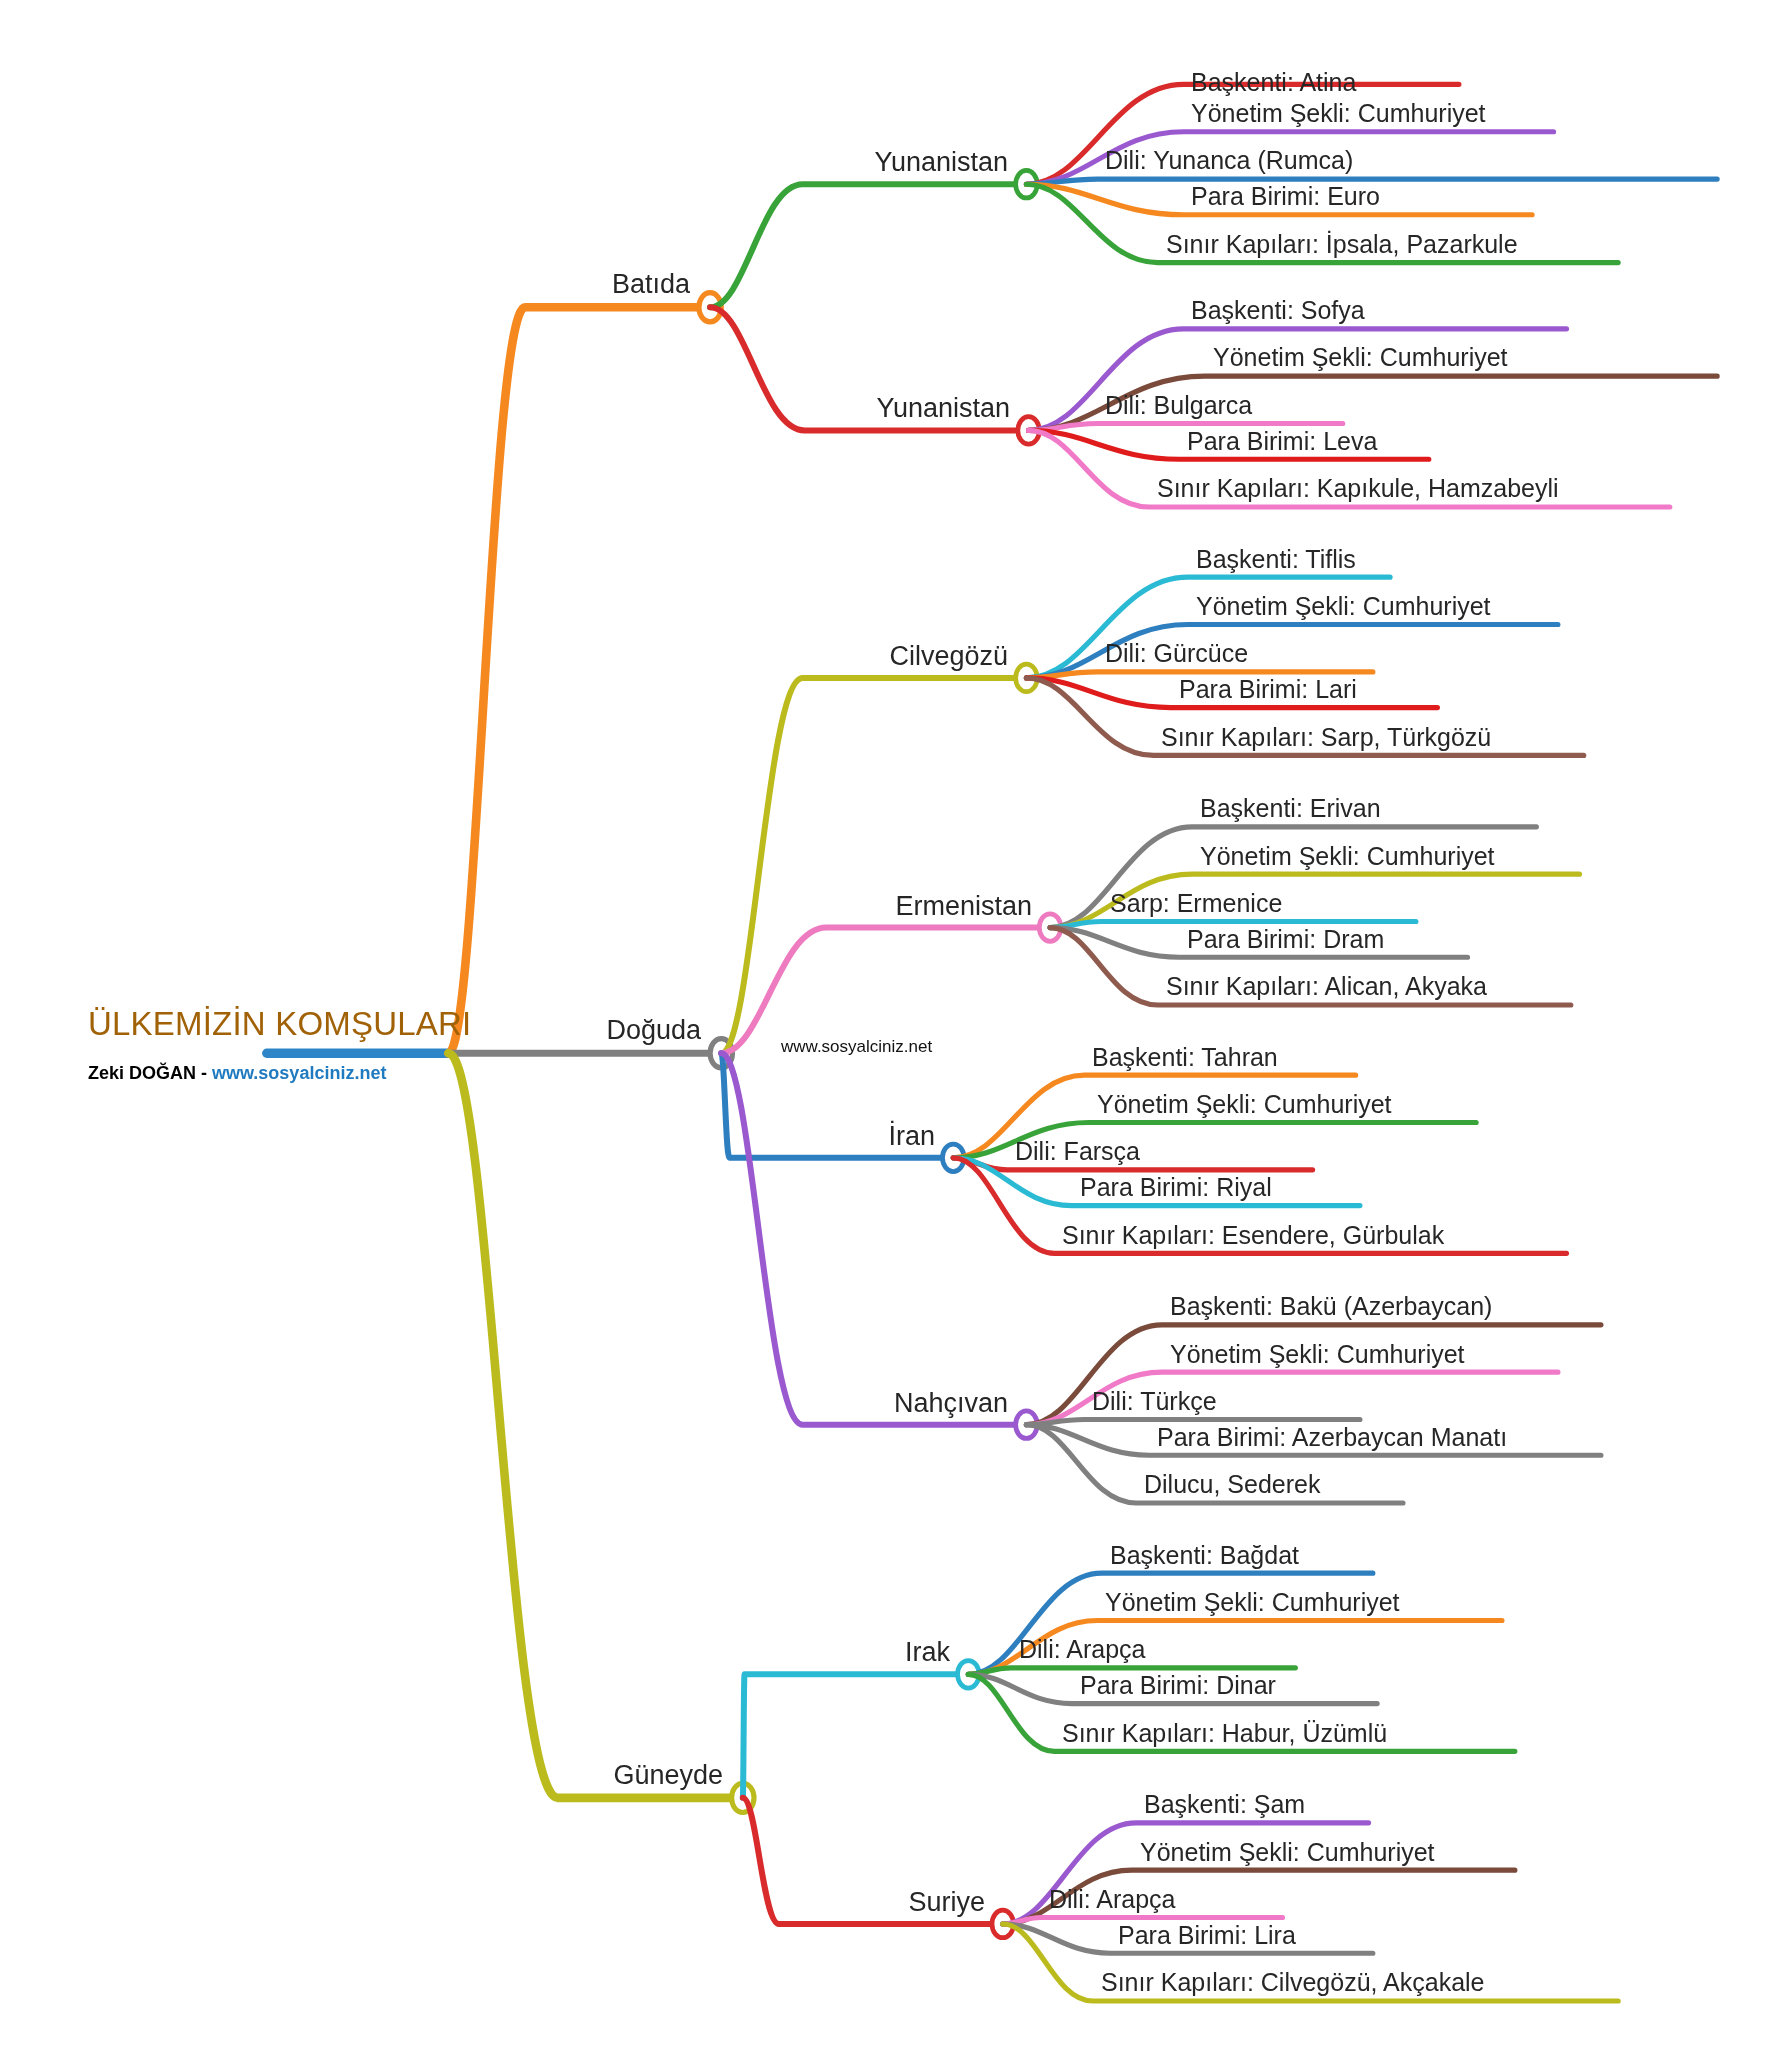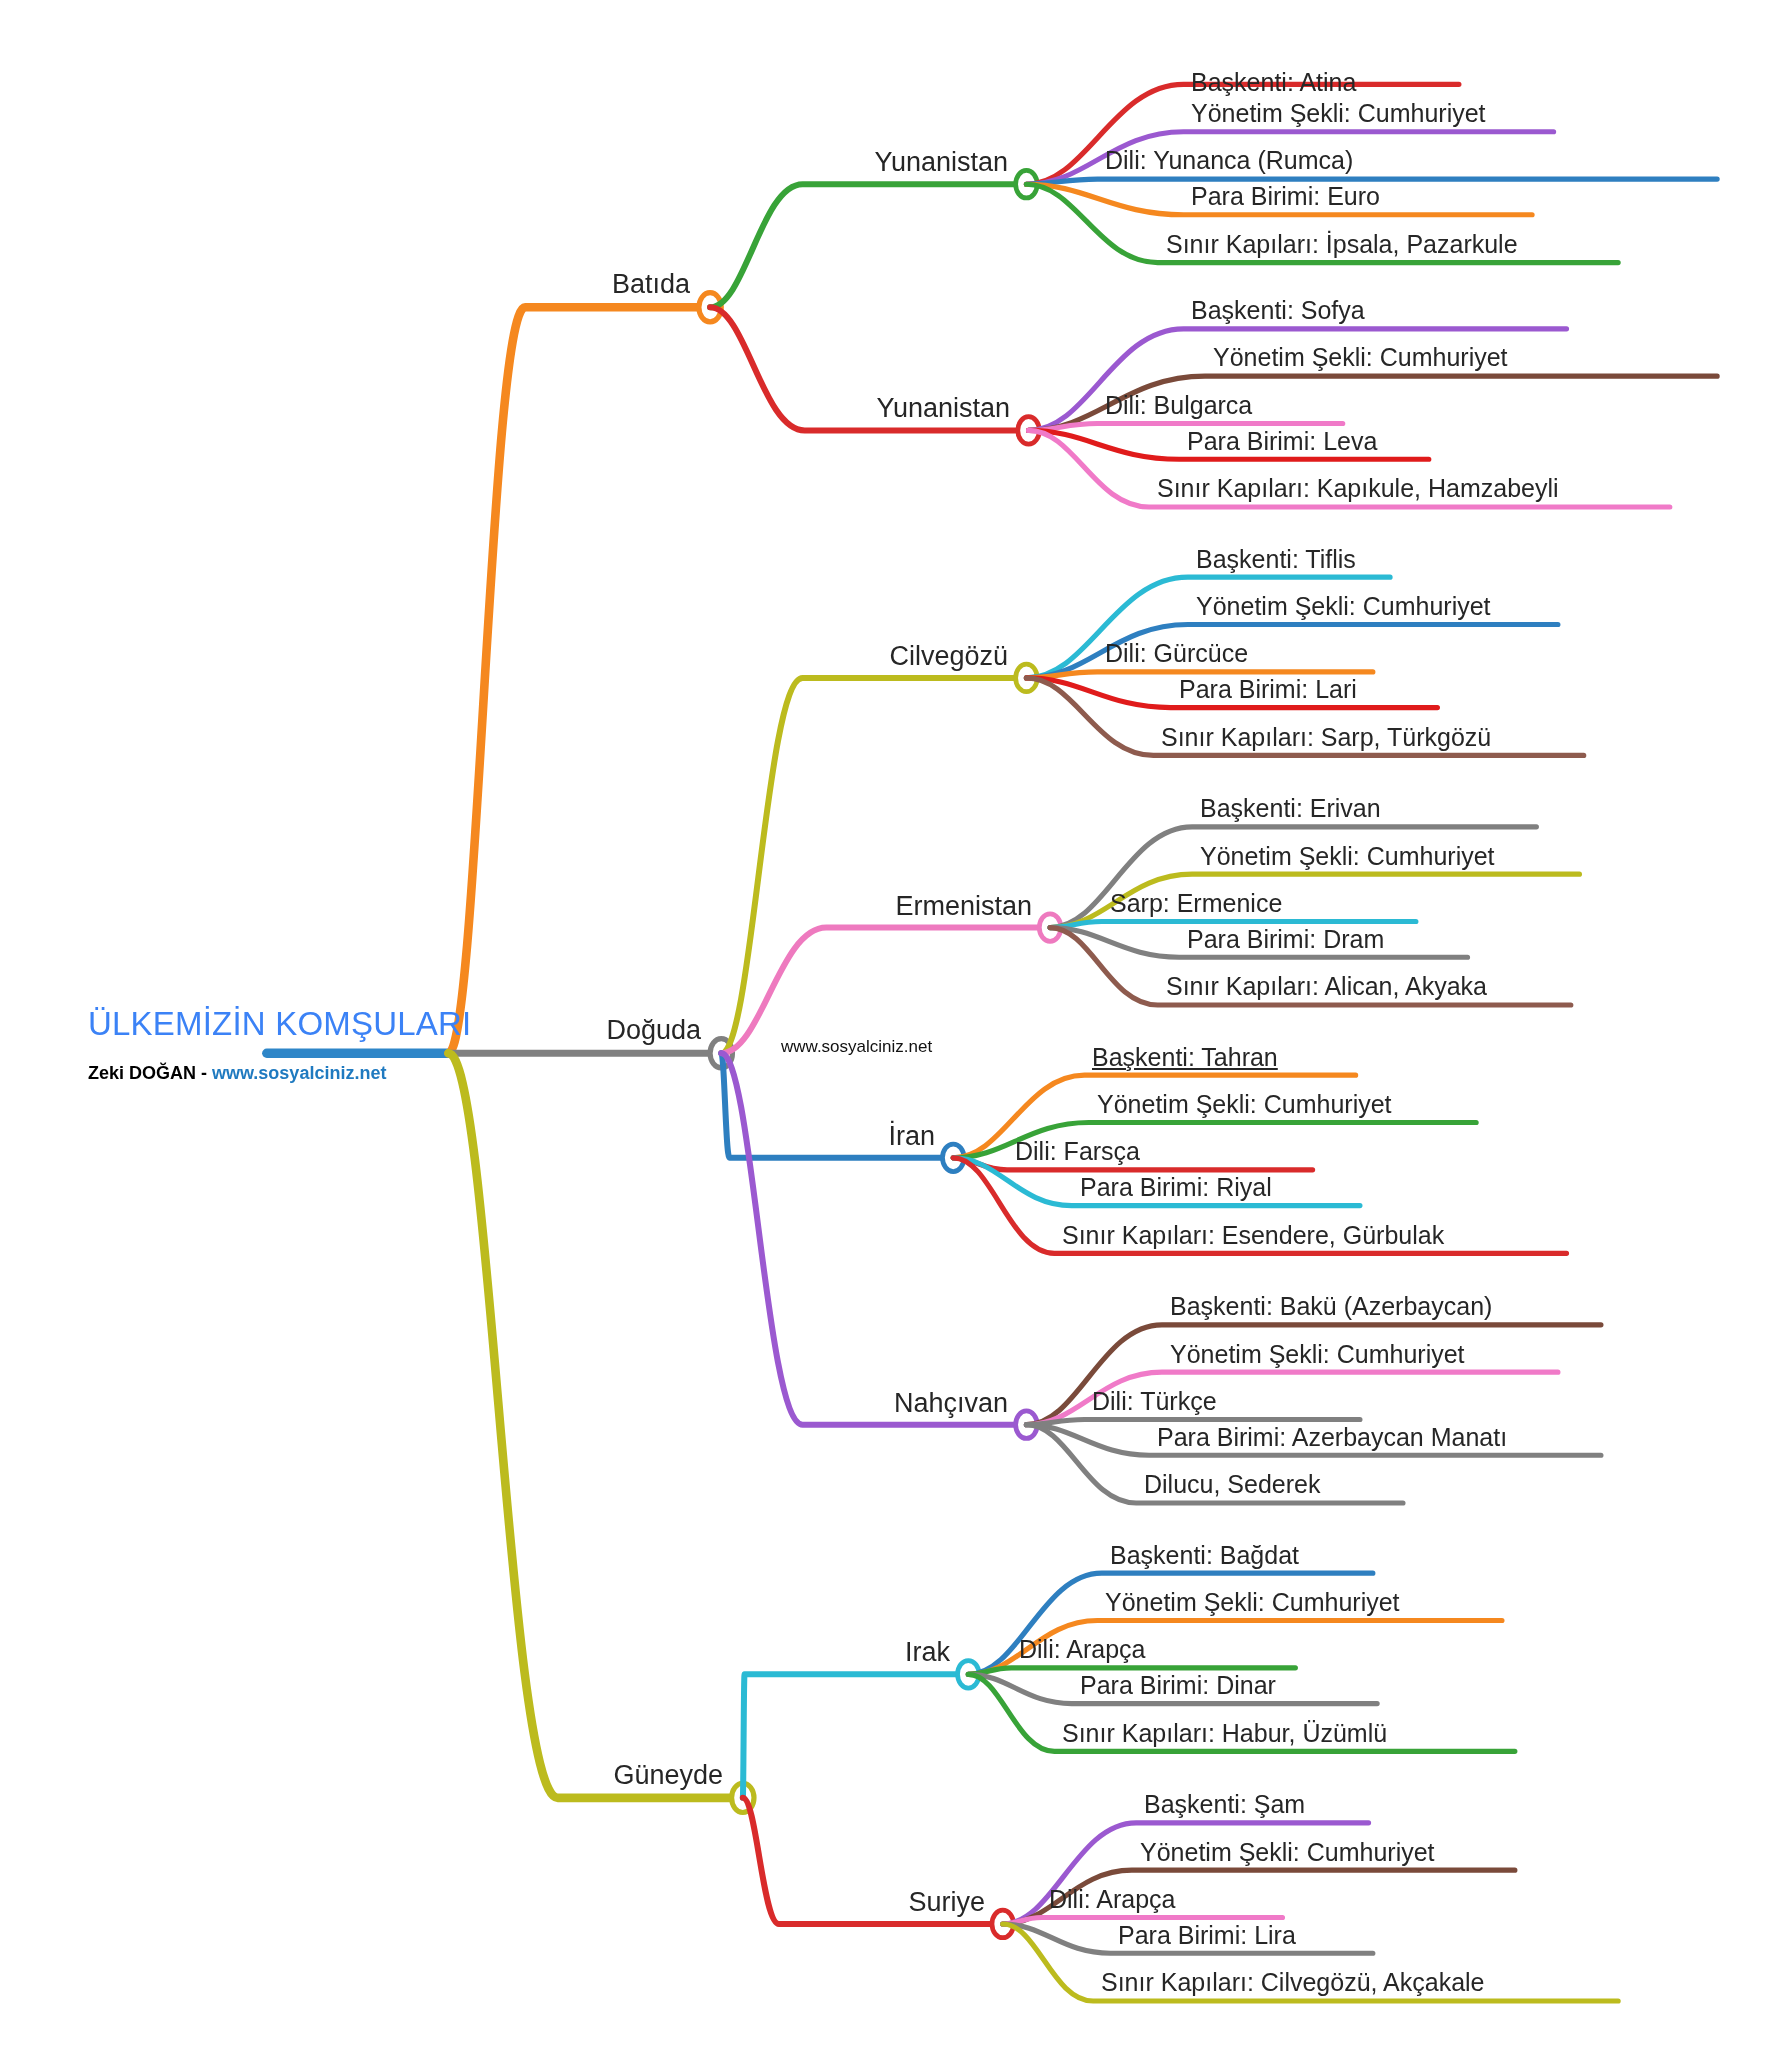--- a/index.html
+++ b/index.html
@@ -1,21 +1,21 @@
 <!DOCTYPE html>
 <html style="font-size:6.9px"><head>
 <meta charset="utf-8">
 <style>
   html,body{margin:0;padding:0;background:#ffffff;}
   body{width:1786px;height:2066px;position:relative;overflow:hidden;
        font-family:"Liberation Sans", sans-serif;}
   #mapsvg{position:absolute;left:0;top:0;width:1786px;height:2066px;}
   .lbl{position:absolute;white-space:nowrap;color:#262626;
        font-family:"Liberation Sans", sans-serif;}
-  .root-title{font-size:33px;color:#3b82f6;letter-spacing:0.2px;}
+  .root-title{font-size:33px;color:#a16207;letter-spacing:0.2px;}
   .root-sub{font-size:18px;font-weight:bold;color:#000;}
   .root-sub .url{color:#1F7AC0;}
   .branch-lbl{font-size:27px;}
   .country-lbl{font-size:27px;}
   .leaf-lbl{font-size:25px;}
   .wm{font-size:17px;color:#111;}
 </style>
 </head>
 <body>
 
@@ -109,21 +109,21 @@
     <div class="lbl leaf-lbl" style="left: 1105px; top: 639px;">Dili: Gürcüce</div>
     <div class="lbl leaf-lbl" style="left: 1179px; top: 675px;">Para Birimi: Lari</div>
     <div class="lbl leaf-lbl" style="left: 1161px; top: 723px;">Sınır Kapıları: Sarp, Türkgözü</div>
     <div class="lbl country-lbl" style="left: auto; top: 891px; right: 754px;">Ermenistan</div>
     <div class="lbl leaf-lbl" style="left: 1200px; top: 794px;">Başkenti: Erivan</div>
     <div class="lbl leaf-lbl" style="left: 1200px; top: 842px;">Yönetim Şekli: Cumhuriyet</div>
     <div class="lbl leaf-lbl" style="left: 1110px; top: 889px;">Sarp: Ermenice</div>
     <div class="lbl leaf-lbl" style="left: 1187px; top: 925px;">Para Birimi: Dram</div>
     <div class="lbl leaf-lbl" style="left: 1166px; top: 972px;">Sınır Kapıları: Alican, Akyaka</div>
     <div class="lbl country-lbl" style="left: auto; top: 1121px; right: 851px;">İran</div>
-    <div class="lbl leaf-lbl" style="left: 1092px; top: 1043px; text-decoration: underline;">Başkenti: Tahran</div>
+    <div class="lbl leaf-lbl" style="left: 1092px; top: 1043px;">Başkenti: Tahran</div>
     <div class="lbl leaf-lbl" style="left: 1097px; top: 1090px;">Yönetim Şekli: Cumhuriyet</div>
     <div class="lbl leaf-lbl" style="left: 1015px; top: 1137px;">Dili: Farsça</div>
     <div class="lbl leaf-lbl" style="left: 1080px; top: 1173px;">Para Birimi: Riyal</div>
     <div class="lbl leaf-lbl" style="left: 1062px; top: 1221px;">Sınır Kapıları: Esendere, Gürbulak</div>
     <div class="lbl country-lbl" style="left: auto; top: 1388px; right: 778px;">Nahçıvan</div>
     <div class="lbl leaf-lbl" style="left: 1170px; top: 1292px;">Başkenti: Bakü (Azerbaycan)</div>
     <div class="lbl leaf-lbl" style="left: 1170px; top: 1340px;">Yönetim Şekli: Cumhuriyet</div>
     <div class="lbl leaf-lbl" style="left: 1092px; top: 1387px;">Dili: Türkçe</div>
     <div class="lbl leaf-lbl" style="left: 1157px; top: 1423px;">Para Birimi: Azerbaycan Manatı</div>
     <div class="lbl leaf-lbl" style="left: 1144px; top: 1470px;">Dilucu, Sederek</div>

